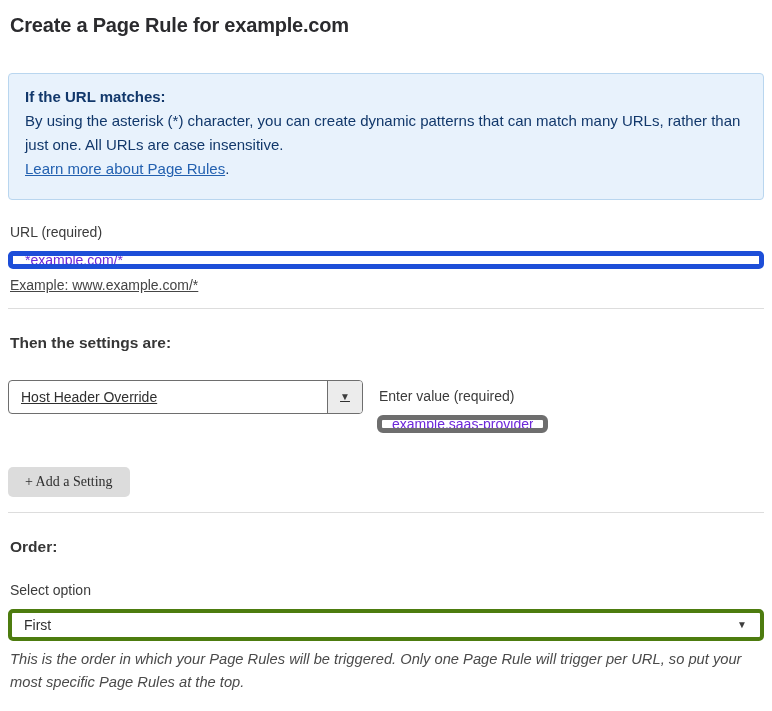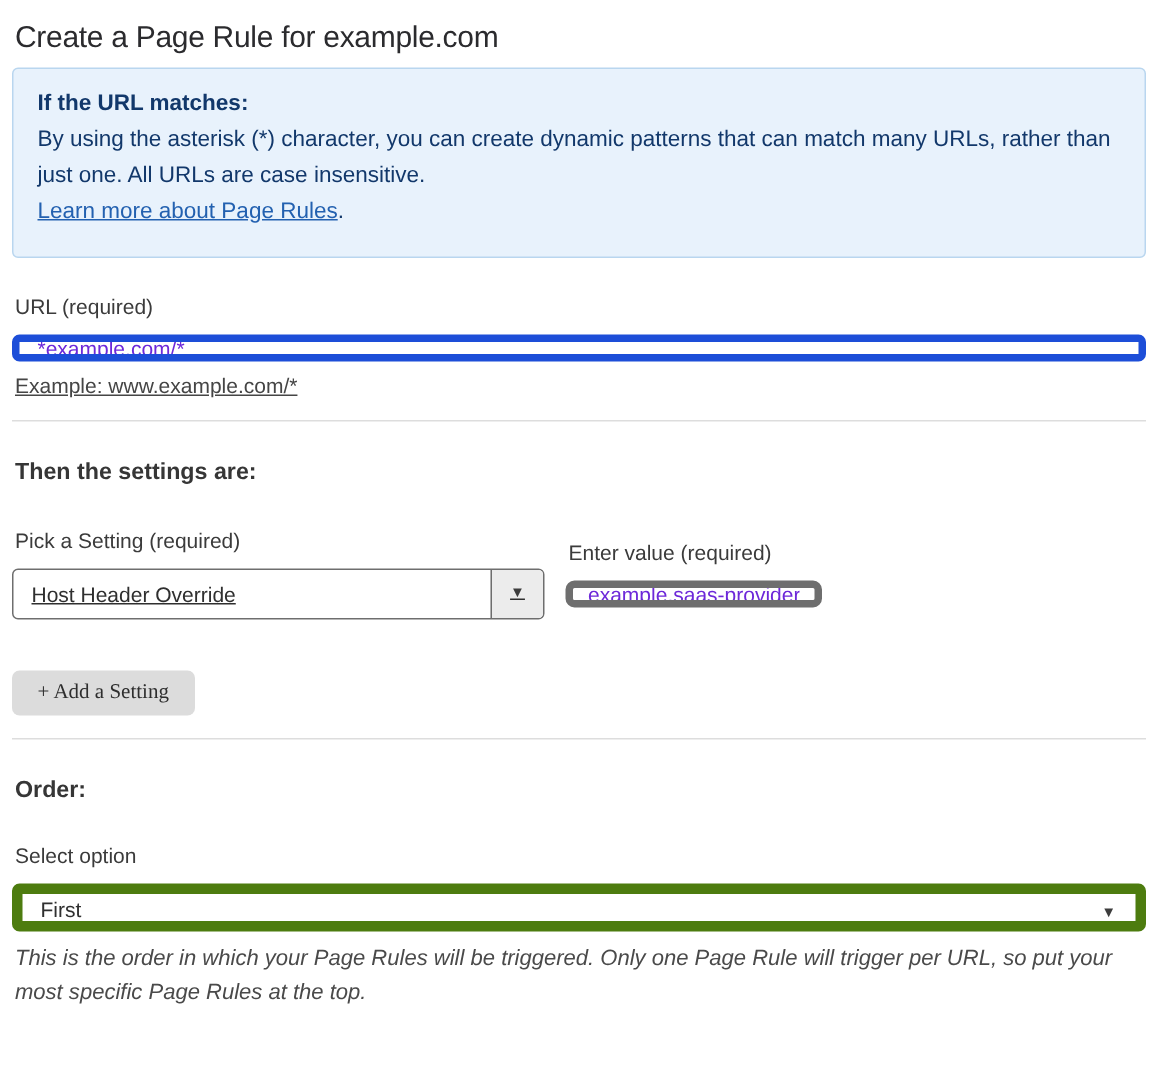--- a/index.html
+++ b/index.html
@@ -7,23 +7,23 @@
   body {
     width: 772px;
     height: 711px;
     font-family: "Liberation Sans", "DejaVu Sans", sans-serif;
     color: #2f2f2f;
     padding: 8px 8px 0 8px;
     overflow: hidden;
   }
   .page-title {
     font-size: 20px;
-    font-weight: 400;
+    font-weight: 700;
     color: #2b2b2e;
-    margin: 6px 2px 8px 2px;
+    margin: 6px 2px 36px 2px;
     letter-spacing: -0.2px;
   }
   .info-box {
     background: #e8f2fc;
     border: 1px solid #b9d6ef;
     border-radius: 4px;
     padding: 11px 16px 18px 16px;
     font-size: 15px;
     line-height: 24px;
     color: #12386b;
@@ -127,24 +127,24 @@
     padding: 0 17px;
   }
   .btn-gray {
     background: #dcdcdc;
     color: #2e2e2e;
   }
   .add-btn { margin-top: 34px; height: 30px; }
   .order-select {
     height: 32px;
     width: 100%;
-    border: 7px solid #4d7c0f;
+    border: 4px solid #4d7c0f;
     border-radius: 5px;
     display: flex;
-    align-items: flex-end;
+    align-items: center;
     background: #fff;
     cursor: pointer;
     margin-top: 0;
   }
   .order-select .select-text { padding: 0 12px; }
   .order-select .caret { padding-right: 13px; }
   .help-text {
     font-size: 14.7px;
     line-height: 1.55;
     color: #4a4a4a;
@@ -171,21 +171,20 @@
 <div class="field-label mt-url">URL (required)</div>
 <input class="text-input url-input" type="text" value="*example.com/*" style="">
 <div class="example-text">Example: www.example.com/*</div>
 
 <hr class="divider">
 
 <h2 class="section-heading">Then the settings are:</h2>
 
 <div class="settings-row">
   <div class="col-setting">
-    <div class="field-label">Pick a Setting (required)</div>
     <div class="select-box">
       <span class="select-text">Host Header Override</span>
       <span class="arrow-box">
         <span class="caret">▼</span>
       </span>
     </div>
   </div>
   <div class="col-value">
     <div class="field-label">Enter value (required)</div>
     <input class="text-input value-input" type="text" value="example.saas-provider.com" style="">

